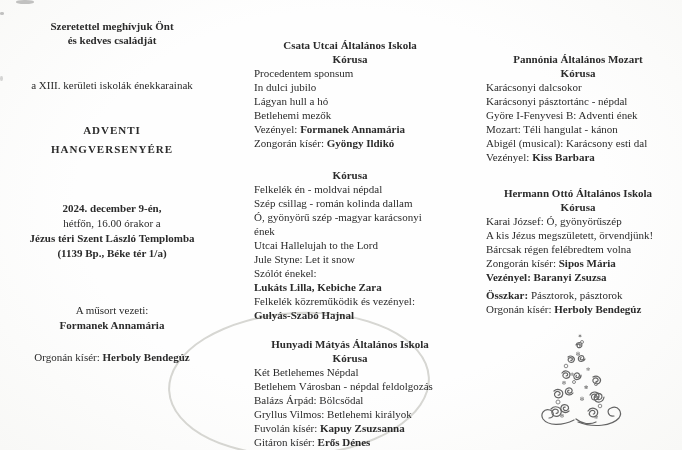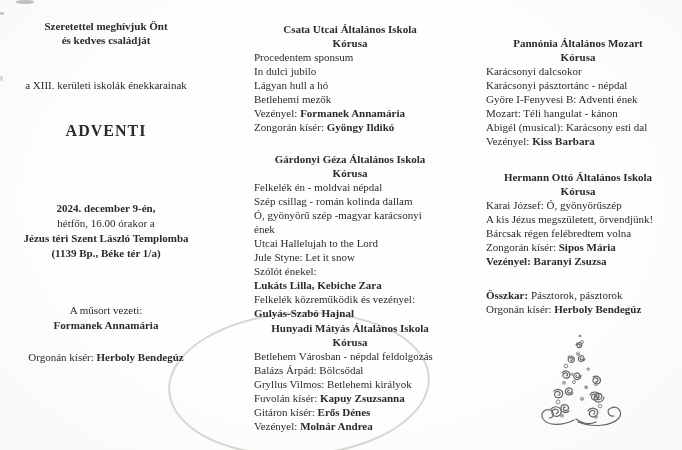--- a/index.html
+++ b/index.html
@@ -11,24 +11,24 @@
   .page{
     position:relative;width:682px;height:450px;overflow:hidden;
     background:radial-gradient(ellipse at 50% 45%, #fefefe 55%, #f8f8f6 100%);
     color:#2b2b2b;
     font-size:11px;line-height:14px;
   }
   .blk{position:absolute;}
   .b{font-weight:bold;}
   .line,.song{white-space:nowrap;}
   .song.wrap{white-space:normal;width:178px;}
-  .hdr{text-align:center;font-weight:bold;}
+  .hdr{text-align:center;font-weight:bold;margin-top:16px;}
   
-  .col-left{left:4px;width:204px;text-align:center;}
-  .title{font-size:16px;line-height:19px;letter-spacing:1px;font-weight:bold;}
+  .col-left{left:10px;width:204px;text-align:center;}
+  .title{font-size:11px;line-height:19px;letter-spacing:1px;font-weight:bold;}
   
   .col-mid{left:248px;width:204px;}
   .col-right{left:478px;width:200px;}
   .col-mid .song,.col-mid .line{padding-left:6px;}
   .col-right .song,.col-right .line{padding-left:8px;}
   
   .scan-ellipse{
     position:absolute;left:168px;top:312px;width:258px;height:140px;
     border:2px solid rgba(176,176,168,0.5);border-radius:50%;
     transform:rotate(-3deg);pointer-events:none;
@@ -52,20 +52,21 @@
 
   <div class="blk col-left" style="top:19px">
     <div class="b">Szeretettel meghívjuk Önt</div>
     <div class="b">és kedves családját</div>
   </div>
 
   <div class="blk col-left" style="top:78px">a XIII. kerületi iskolák énekkarainak</div>
 
   <div class="blk col-left title" style="top:121px">
     <div>ADVENTI</div>
+    <div>HANGVERSENYÉRE</div>
   </div>
 
   <div class="blk col-left" style="top:201px;line-height:15px">
     <div class="b">2024. december 9-én,</div>
     <div>hétfőn, 16.00 órakor a</div>
     <div class="b">Jézus téri Szent László Templomba</div>
     <div class="b">(1139 Bp., Béke tér 1/a)</div>
   </div>
 
   <div class="blk col-left" style="top:303px;line-height:15px">
@@ -85,39 +86,39 @@
     <div class="song">Procedentem sponsum</div>
     <div class="song">In dulci jubilo</div>
     <div class="song">Lágyan hull a hó</div>
     <div class="song">Betlehemi mezők</div>
     <div class="line"><span>Vezényel: </span><span class="b">Formanek Annamária</span></div>
     <div class="line"><span>Zongorán kísér: </span><span class="b">Gyöngy Ildikó</span></div>
   </div>
 
   <div class="blk col-mid" style="top:152px">
     <div class="hdr">
-      <div>Gárdonyi Géza Általános Iskola</div>
       <div>Kórusa</div>
     </div>
     <div class="song">Felkelék én - moldvai népdal</div>
     <div class="song">Szép csillag - román kolinda dallam</div>
     <div class="song wrap">Ó, gyönyörű szép -magyar karácsonyi ének</div>
     <div class="song">Utcai Hallelujah to the Lord</div>
     <div class="song">Jule Styne: Let it snow</div>
     <div class="line">Szólót énekel:</div>
     <div class="line b">Lukáts Lilla, Kebiche Zara</div>
     <div class="line">Felkelék közreműködik és vezényel:</div>
     <div class="line b">Gulyás-Szabó Hajnal</div>
   </div>
 
   <div class="blk col-mid" style="top:321px">
     <div class="hdr">
       <div>Hunyadi Mátyás Általános Iskola</div>
       <div>Kórusa</div>
     </div>
+    <div class="song">Két Betlehemes Népdal</div>
     <div class="song">Betlehem Városban - népdal feldolgozás</div>
     <div class="song">Balázs Árpád: Bölcsődal</div>
     <div class="song">Gryllus Vilmos: Betlehemi királyok</div>
     <div class="line"><span>Fuvolán kísér: </span><span class="b">Kapuy Zsuzsanna</span></div>
     <div class="line"><span>Gitáron kísér: </span><span class="b">Erős Dénes</span></div>
     <div class="line"><span>Vezényel: </span><span class="b">Molnár Andrea</span></div>
   </div>
 
   <div class="blk col-right" style="top:36px">
     <div class="hdr">

